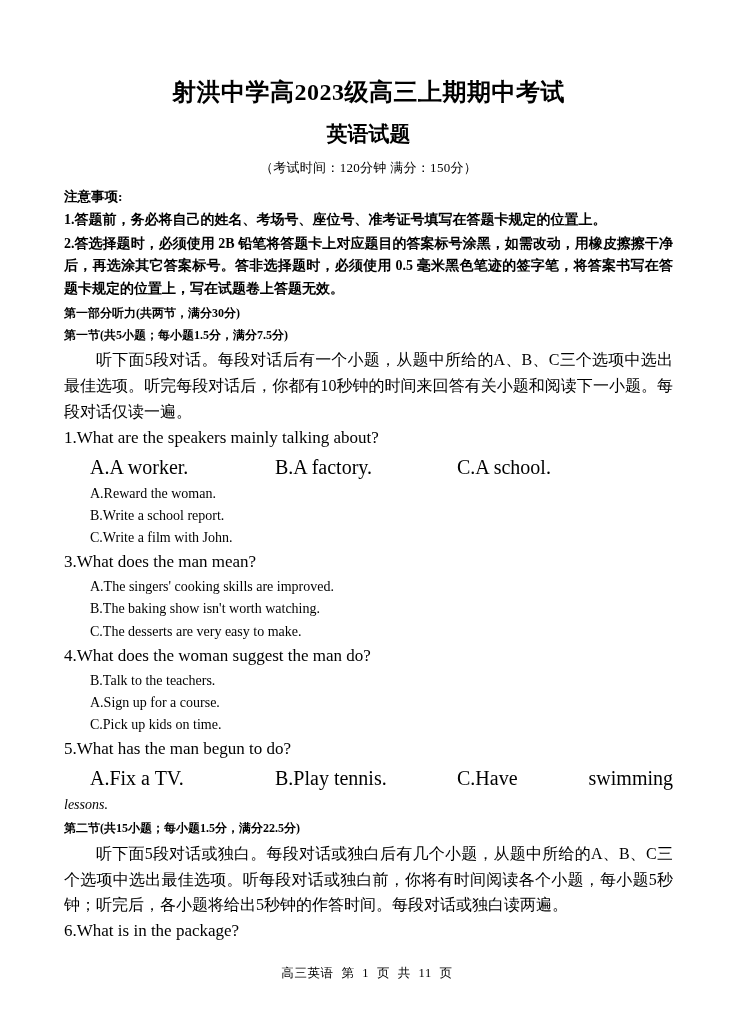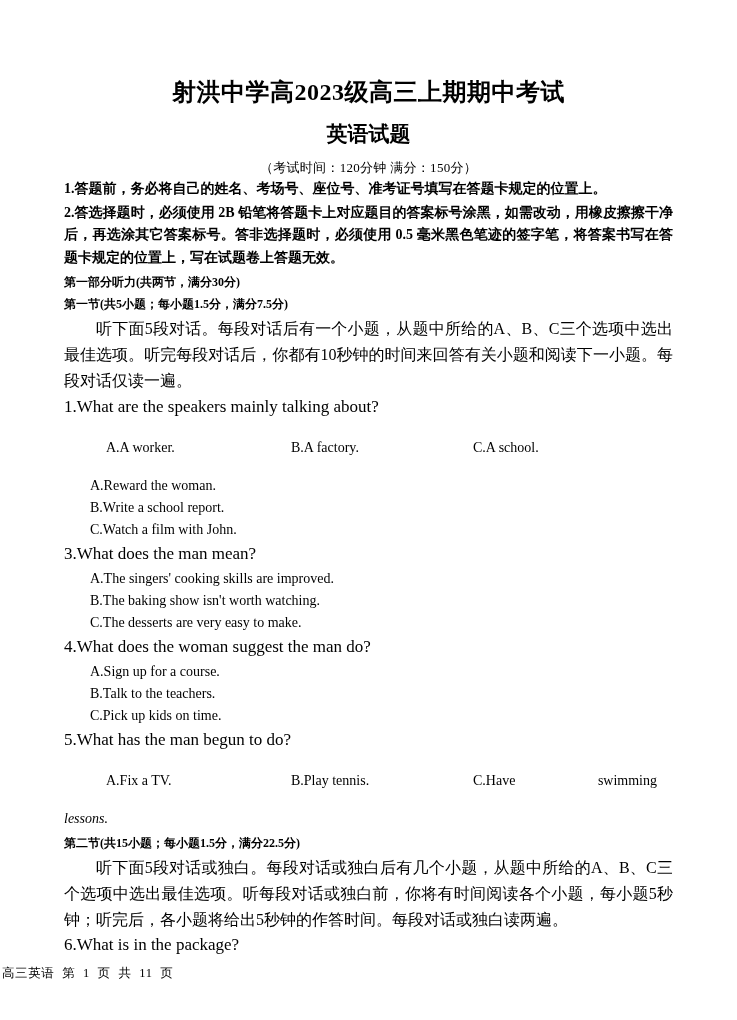--- a/index.html
+++ b/index.html
@@ -76,33 +76,33 @@
     line-height: 1.58;
     margin: 0;
   }
   .opt-line {
     font-size: 14px;
     line-height: 1.58;
     margin: 0;
     padding-left: 26px;
   }
   .opt-row {
-    font-size: 14px;
+    font-size: 20px;
     line-height: 1.58;
-    margin: 16px;
+    margin: 0;
     padding-left: 26px;
     display: flex;
   }
   .opt-row .o1 { width: 185px; }
   .opt-row .o2 { width: 182px; }
   .opt-row .o3 { flex: 1; }
   .opt-row-spread {
-    font-size: 14px;
+    font-size: 20px;
     line-height: 1.58;
-    margin: 16px;
+    margin: 0;
     padding-left: 26px;
     display: flex;
   }
   .opt-row-spread .s1 { width: 185px; }
   .opt-row-spread .s2 { width: 182px; }
   .opt-row-spread .s3 {
     flex: 1;
     display: flex;
     justify-content: space-between;
   }
@@ -110,60 +110,62 @@
     font-size: 14px;
     line-height: 1.58;
     margin: 0;
     font-style: italic;
   }
   .footer {
     position: absolute;
     left: 0;
     right: 3px;
     bottom: 38px;
+    text-align: center;
     font-size: 12.5px;
     letter-spacing: 0.6px;
   }
   .footer span { margin: 0 2px; }
 </style>
 </head>
 <body>
 
 <div class="page">
 
   <h1 class="title-main">射洪中学高2023级高三上期期中考试</h1>
   <h2 class="title-sub">英语试题</h2>
   <div class="exam-meta">（考试时间：120分钟        满分：150分）</div>
 
+  <div class="notice-title">注意事项:</div>
   <div class="notice-item">1.答题前，务必将自己的姓名、考场号、座位号、准考证号填写在答题卡规定的位置上。</div>
   <div class="notice-item">2.答选择题时，必须使用 2B 铅笔将答题卡上对应题目的答案标号涂黑，如需改动，用橡皮擦擦干净后，再选涂其它答案标号。答非选择题时，必须使用 0.5 毫米黑色笔迹的签字笔，将答案书写在答题卡规定的位置上，写在试题卷上答题无效。</div>
 
   <div class="section-head">第一部分听力(共两节，满分30分)</div>
   <div class="section-head">第一节(共5小题；每小题1.5分，满分7.5分)</div>
   <div class="para-indent">听下面5段对话。每段对话后有一个小题，从题中所给的A、B、C三个选项中选出最佳选项。听完每段对话后，你都有10秒钟的时间来回答有关小题和阅读下一小题。每段对话仅读一遍。</div>
 
   <div class="q-line"><span>1.</span><span>What are the speakers mainly talking about?</span></div>
   <div class="opt-row">
     <span class="o1">A.A worker.</span>
     <span class="o2">B.A factory.</span>
     <span class="o3">C.A school.</span>
   </div>
 
   <div class="opt-line">A.Reward the woman.</div>
   <div class="opt-line">B.Write a school report.</div>
-  <div class="opt-line">C.Watch a film with John.</div>
+  <div class="opt-line">C.Write a film with John.</div>
 
   <div class="q-line"><span>3.</span><span>What does the man mean?</span></div>
   <div class="opt-line">A.The singers' cooking skills are improved.</div>
   <div class="opt-line">B.The baking show isn't worth watching.</div>
   <div class="opt-line">C.The desserts are very easy to make.</div>
 
   <div class="q-line"><span>4.</span><span>What does the woman suggest the man do?</span></div>
+  <div class="opt-line">B.Talk to the teachers.</div>
   <div class="opt-line">A.Sign up for a course.</div>
-  <div class="opt-line">B.Talk to the teachers.</div>
   <div class="opt-line">C.Pick up kids on time.</div>
 
   <div class="q-line"><span>5.</span><span>What has the man begun to do?</span></div>
   <div class="opt-row-spread">
     <span class="s1">A.Fix a TV.</span>
     <span class="s2">B.Play tennis.</span>
     <span class="s3">
       <span>C.Have</span>
       <span>swimming</span>
     </span>

